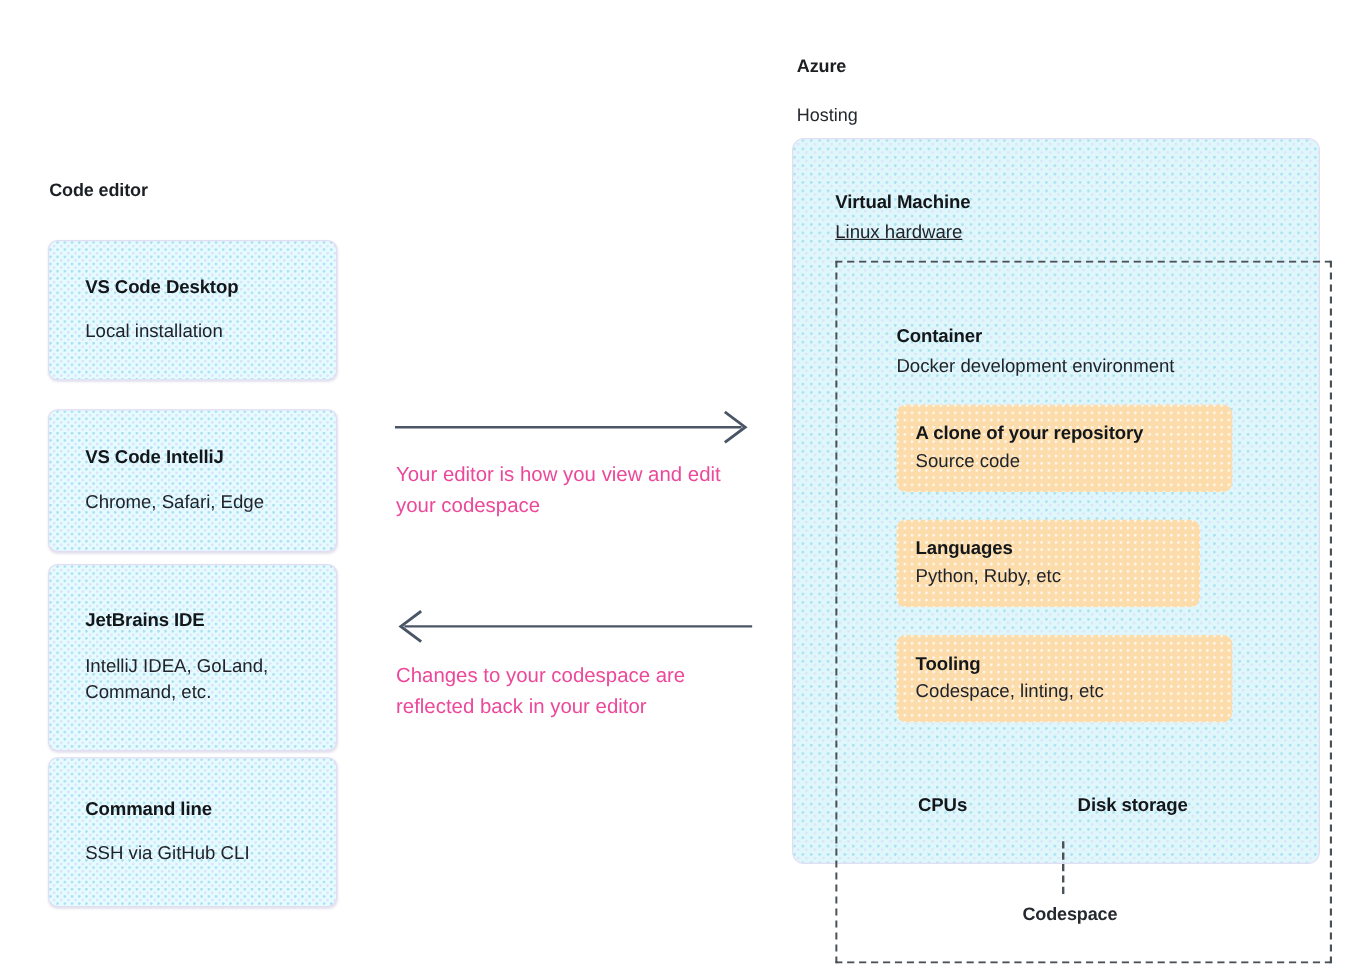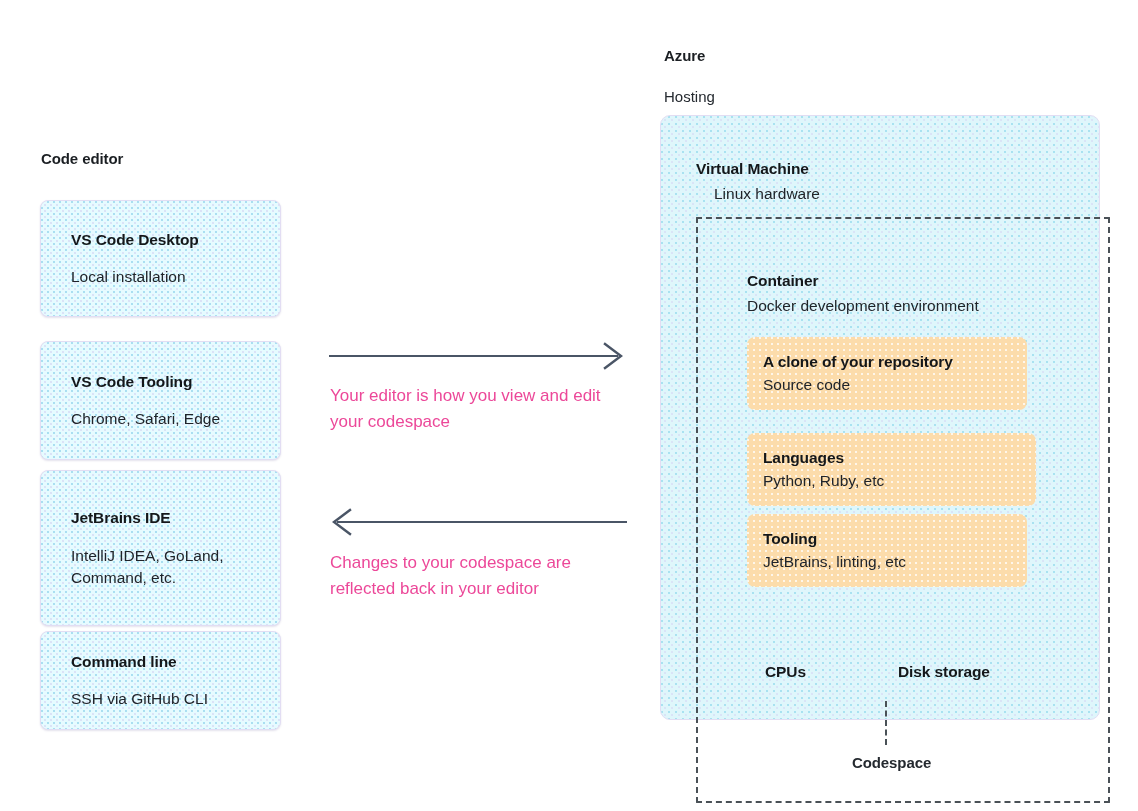--- a/index.html
+++ b/index.html
@@ -151,30 +151,30 @@
 <body>
 
 <div class="abs section-title" style="left:41px; top:148px;">Code editor</div>
 
 <div class="abs editor-card dots-blue" style="left:40px; top:200px; height:117px;">
   <div class="card-title">VS Code Desktop</div>
   <div class="card-sub">Local installation</div>
 </div>
 
 <div class="abs editor-card dots-blue" style="left:40px; top:341px; height:119px;">
-  <div class="card-title">VS Code Tooling</div>
+  <div class="card-title">VS Code IntelliJ</div>
   <div class="card-sub">Chrome, Safari, Edge</div>
 </div>
 
 <div class="abs editor-card dots-blue" style="left:40px; top:470px; height:156px;">
   <div class="card-title">JetBrains IDE</div>
   <div class="card-sub">IntelliJ IDEA, GoLand, Command, etc.</div>
 </div>
 
-<div class="abs editor-card dots-blue" style="left:40px; top:631px; height:99px;">
+<div class="abs editor-card dots-blue" style="left:40px; top:631px; height:125px;">
   <div class="card-title">Command line</div>
   <div class="card-sub">SSH via GitHub CLI</div>
 </div>
 
 <div class="abs" style="left:329px; top:340px; width:298px; height:32px;">
   <svg width="298" height="32" viewBox="0 0 298 32">
     <line x1="0" y1="16" x2="289" y2="16" stroke="#4a5566" stroke-width="2"></line>
     <polyline points="276,4 292,16 276,28" fill="none" stroke="#4a5566" stroke-width="2.4" stroke-linecap="square" stroke-linejoin="miter"></polyline>
   </svg>
 </div>
@@ -187,40 +187,40 @@
   </svg>
 </div>
 <div class="abs arrow-caption" style="left:330px; top:550px;">Changes to your codespace are reflected back in your editor</div>
 
 <div class="abs section-title" style="left:664px; top:45px;">Azure</div>
 <div class="abs section-sub" style="left:664px; top:86px;">Hosting</div>
 
 <div class="abs dots-cyan" id="azure-panel" style="left:660px; top:115px; width:440px; height:605px;padding-left:44px;">
 
   <div class="abs vm-title" style="left:35px; top:41px;">Virtual Machine</div>
-  <div class="abs vm-sub" style="left:53px; top:66px;">Linux hardware</div>
+  <div class="abs vm-sub" style="left:35px; top:66px;text-decoration:underline;">Linux hardware</div>
 
   <div class="abs" id="container-dashed" style="left:35px; top:101px; width:414px; height:586px;"></div>
 
   <div class="abs vm-title" style="left:86px; top:153px;">Container</div>
   <div class="abs orange-card dots-orange" style="left:86px; top:221px; width:280px; height:73px;">
     <div class="orange-title">A clone of your repository</div>
     <div class="orange-sub">Source code</div>
   </div>
 
   <div class="abs vm-sub" style="left:86px; top:178px;">Docker development environment</div>
 
-  <div class="abs orange-card dots-orange" style="left:86px; top:317px; width:289px; height:73px;">
+  <div class="abs orange-card dots-orange" style="left:86px; top:317px; width:253px; height:73px;">
     <div class="orange-title">Languages</div>
     <div class="orange-sub">Python, Ruby, etc</div>
   </div>
 
-  <div class="abs orange-card dots-orange" style="left:86px; top:398px; width:280px; height:73px;">
+  <div class="abs orange-card dots-orange" style="left:86px; top:413px; width:280px; height:73px;">
     <div class="orange-title">Tooling</div>
-    <div class="orange-sub">JetBrains, linting, etc</div>
+    <div class="orange-sub">Codespace, linting, etc</div>
   </div>
 
   <div class="abs resource-label" style="left:104px; top:547px;">CPUs</div>
   <div class="abs resource-label" style="left:237px; top:547px;">Disk storage</div>
 </div>
 
 <div class="abs" style="left:885px; top:701px; width:2px; height:44px;
             border-left:2px dashed #4a5157;"></div>
 <div class="abs codespace-label" style="left:836px; top:754px;">Codespace</div>
 

